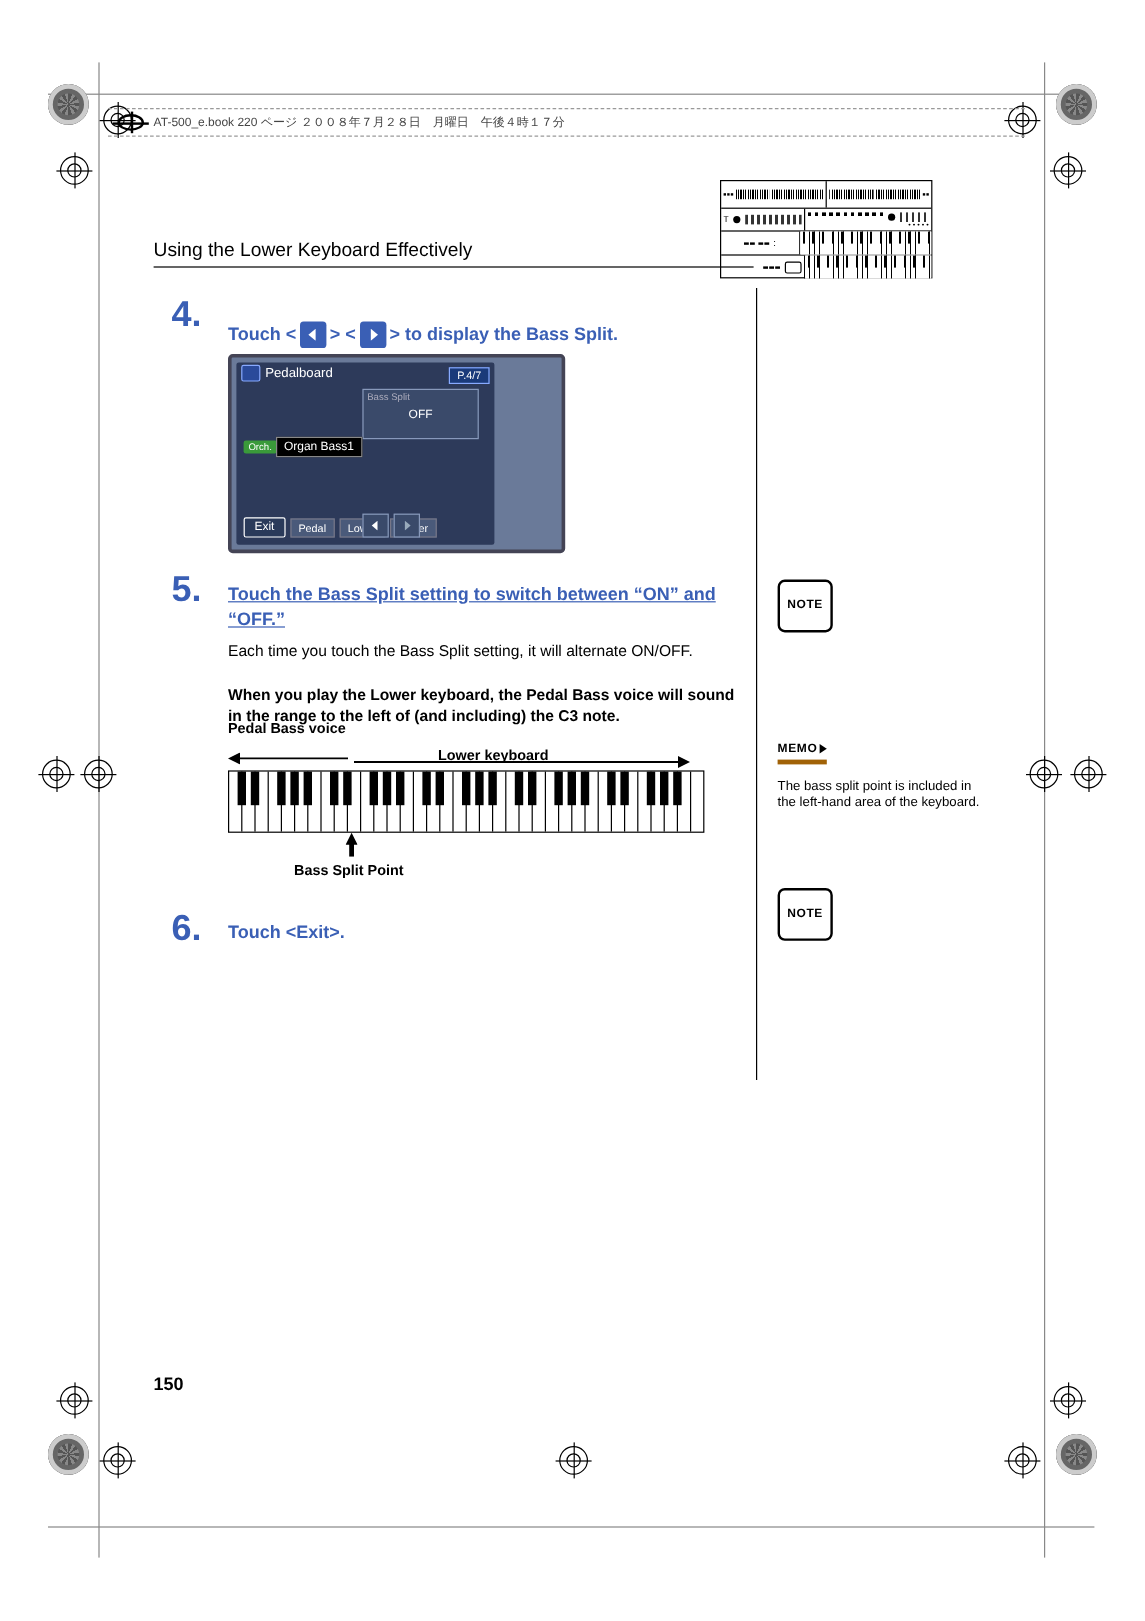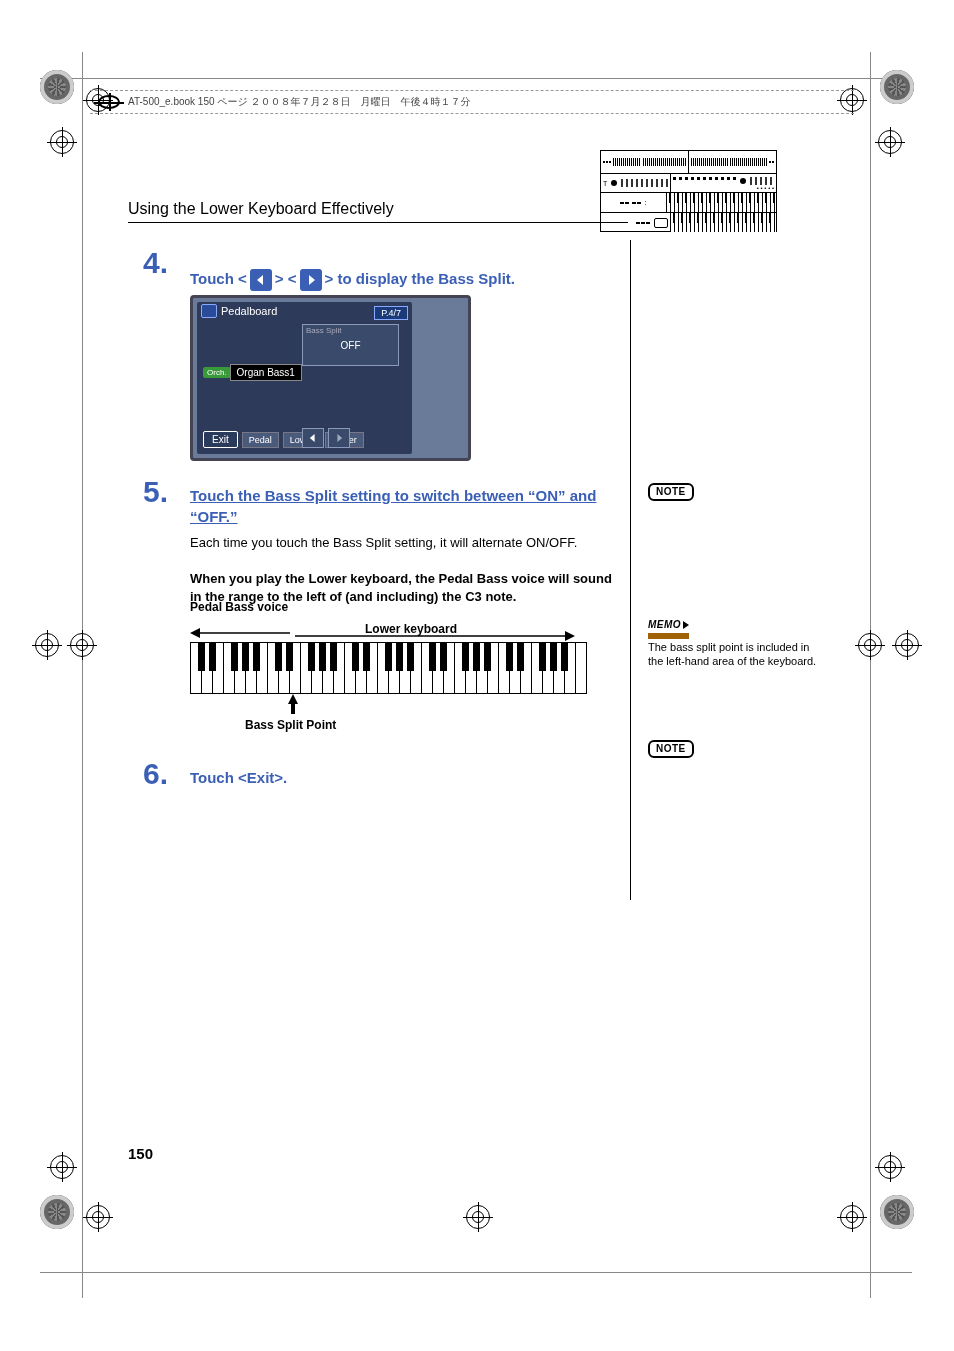--- a/index.html
+++ b/index.html
@@ -167,22 +167,22 @@
   .full-kbd .whites div:last-child{border-right:none;}
   .full-kbd .black-key{position:absolute;top:0;width:7px;height:28px;background:#000;}
   .split-arrow{position:absolute;top:94px;left:98px;width:10px;height:20px;}
   .split-label{position:absolute;top:118px;left:55px;font-size:12px;font-weight:bold;text-align:center;}
 
   
   .note-block{position:absolute;left:648px;width:170px;font-size:11px;line-height:1.35;color:#000;}
   .note-tag, .memo-tag {
     display:inline-block;font-size:10px;font-weight:bold;letter-spacing:0.5px;
   }
-  .note-tag{border:2px solid #000;border-radius:6px;padding:0 6px;margin-bottom:3px;font-family:Arial,sans-serif;}
-  .memo-tag{font-style:italic;border-bottom:6px solid #a16207;padding-bottom:1px;margin-bottom:1px;}
+  .note-tag{border:2px solid #000;border-radius:6px;padding:13px 6px;margin-bottom:3px;font-family:Arial,sans-serif;}
+  .memo-tag{border-bottom:4px solid #a16207;padding-bottom:1px;margin-bottom:11px;}
   .memo-tag::after{content:"";display:inline-block;width:0;height:0;border-left:6px solid #000;border-top:4px solid transparent;border-bottom:4px solid transparent;margin-left:2px;vertical-align:middle;}
 
   .page-num{position:absolute;left:128px;top:1145px;font-size:15px;font-weight:bold;}
 </style>
 </head>
 <body>
 
 <div class="crop-vert-line-left"></div>
 <div class="crop-vert-line-right"></div>
 <div class="crop-horz-line-top"></div>
@@ -241,21 +241,21 @@
     <span class="cross-h"></span>
     <span class="cross-v"></span>
   </div>
 <div class="reg-circle" style="left:466px;top:1205px;">
     <span class="cross-h"></span>
     <span class="cross-v"></span>
   </div>
 
 <div class="header-strip">
   <span class="oval"></span>
-  <span>AT-500_e.book  150 ページ  ２００８年７月２８日　月曜日　午後４時１７分</span>
+  <span>AT-500_e.book  220 ページ  ２００８年７月２８日　月曜日　午後４時１７分</span>
 </div>
 
 <div class="section-title">Using the Lower Keyboard Effectively</div>
 <div class="section-underline"></div>
 <div class="side-divider"></div>
 
 <div class="device-box">
   <div class="device-top">
     <div class="device-half">
         <div class="dots">

